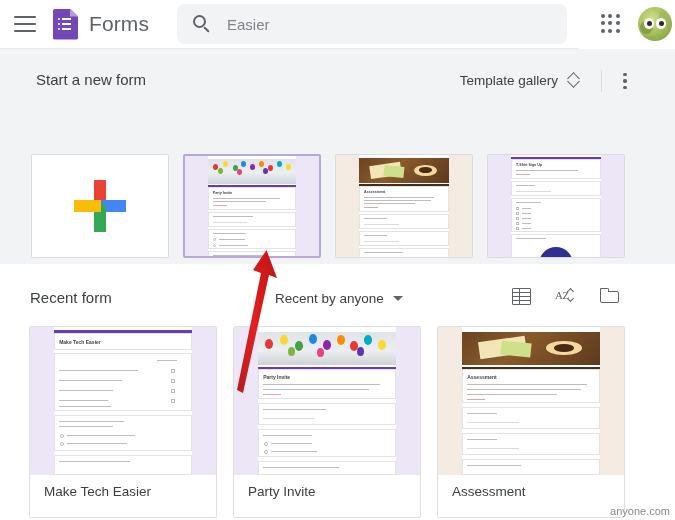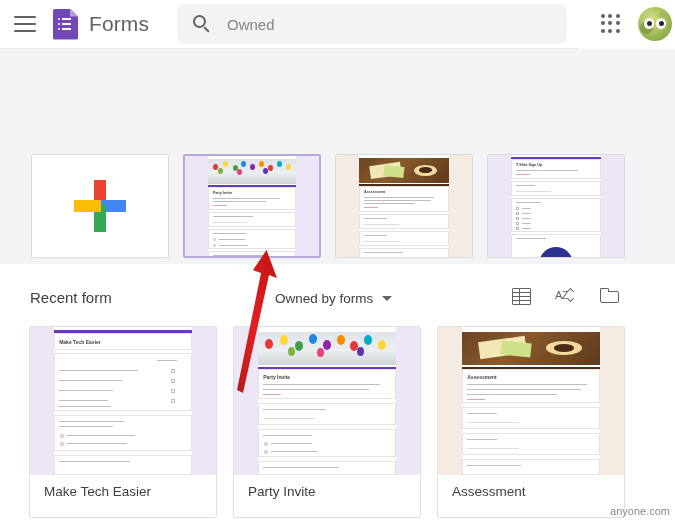--- a/index.html
+++ b/index.html
@@ -113,21 +113,21 @@
   .recent-head { position:absolute; top:22px; left:0; width:675px; height:30px; }
   .recent-title { position:absolute; left:30px; top:3px; font-size:15px; color:#3c4043; }
   .owned { position:absolute; left:275px; top:5px; display:flex; align-items:center; cursor:pointer; }
   .owned .lbl { font-size:13.5px; color:#3c4043; }
   .caret-dn { margin-left:9px; width:0; height:0; border-left:5px solid transparent; border-right:5px solid transparent; border-top:5px solid #5f6368; }
   .r-icons { position:absolute; right:55px; top:0; display:flex; align-items:center; gap:23px; }
   .ic { width:21px; height:21px; position:relative; cursor:pointer; }
   .ic-list .frame { position:absolute; inset:2px 1px; border:1.6px solid #5f6368; border-radius:1px; }
   .ic-list .hl { position:absolute; left:1px; right:1px; height:1.4px; background:#5f6368; }
   .ic-list .vl { position:absolute; top:2px; bottom:2px; left:8px; width:1.4px; background:#5f6368; }
-  .ic-az .t { position:absolute; left:0; top:3px; font-size:11px; color:#5f6368; font-family:Liberation Sans, sans-serif; letter-spacing:-0.5px;}
+  .ic-az .t { position:absolute; left:0; top:3px; font-size:11px; color:#5f6368; font-family:Liberation Serif, serif; letter-spacing:-0.5px;}
   .ic-az .ar { position:absolute; right:3px; top:2px; width:7px; height:16px; }
   .ic-az .ar i { position:absolute; left:2px; width:5px; height:5px; border-left:1.4px solid #5f6368; border-top:1.4px solid #5f6368; }
   .ic-az .ar i.u { top:1px; transform:rotate(45deg); }
   .ic-az .ar i.d { top:8px; transform:rotate(225deg); }
   .ic-folder .body { position:absolute; left:1px; top:5px; right:1px; bottom:4px; border:1.6px solid #5f6368; border-radius:1px 2px 2px 2px; }
   .ic-folder .tab { position:absolute; left:1px; top:2px; width:9px; height:4px; border:1.6px solid #5f6368; border-bottom:none; border-radius:1px 2px 0 0; background:#fff; }
 
   .recent-row { position:absolute; top:62px; left:0; width:675px; height:200px; }
   .rec-card { position:absolute; width:188px; height:192px; border:1px solid #e0e0e0; border-radius:2px; background:#fff; overflow:hidden; cursor:pointer; }
   .rec-thumb { position:absolute; left:0; top:0; width:100%; height:148px; overflow:hidden; }
@@ -169,21 +169,21 @@
       </div>
     </div>
 
     <div class="brand">Forms</div>
 
     <div class="searchbar">
       <div class="sicon">
           <div class="ring"></div>
           <div class="handle"></div>
         </div>
-      <div class="search-text">Owned</div>
+      <div class="search-text">Easier</div>
     </div>
 
     <div class="apps-grid">
       <span></span>
         <span></span>
         <span></span>
         <span></span>
         <span></span>
         <span></span>
         <span></span>
@@ -192,20 +192,36 @@
     </div>
     <div class="avatar">
       <div class="blobA"></div>
         <div class="blobB"></div>
       <div class="eye l"></div>
         <div class="eye r"></div>
     </div>
   </div>
 
   <div class="tpl-section">
+    <div class="tpl-head">
+      <div class="tpl-title">Start a new form</div>
+      <div class="tpl-gallery">
+        <span class="lbl">Template gallery</span>
+        <span class="chev-updown">
+            <i class="up"></i>
+            <i class="dn"></i>
+          </span>
+      </div>
+      <div class="tpl-div"></div>
+      <div class="kebab">
+          <span></span>
+          <span></span>
+          <span></span>
+        </div>
+    </div>
 
     <div class="tpl-row">
 
       <div class="tpl-card" style="left:31px;">
         <div class="tpl-thumb">
           <div class="gplus">
             <i class="red"></i>
               <i class="blue"></i>
               <i class="green"></i>
               <i class="yellow"></i>
@@ -334,21 +350,21 @@
         <div class="tpl-label">T-Shirt Sign Up</div>
       </div>
 
     </div>
   </div>
 
   <div class="recent-section">
     <div class="recent-head">
       <div class="recent-title">Recent form</div>
       <div class="owned">
-        <span class="lbl">Owned by forms</span>
+        <span class="lbl">Recent by anyone</span>
         <span class="caret-dn"></span>
       </div>
       <div class="r-icons">
         <div class="ic ic-list">
           <div class="frame"></div>
           <div class="hl" style="top:6px;"></div>
             <div class="hl" style="top:10px;"></div>
             <div class="hl" style="top:14px;"></div>
           <div class="vl"></div>
         </div>

